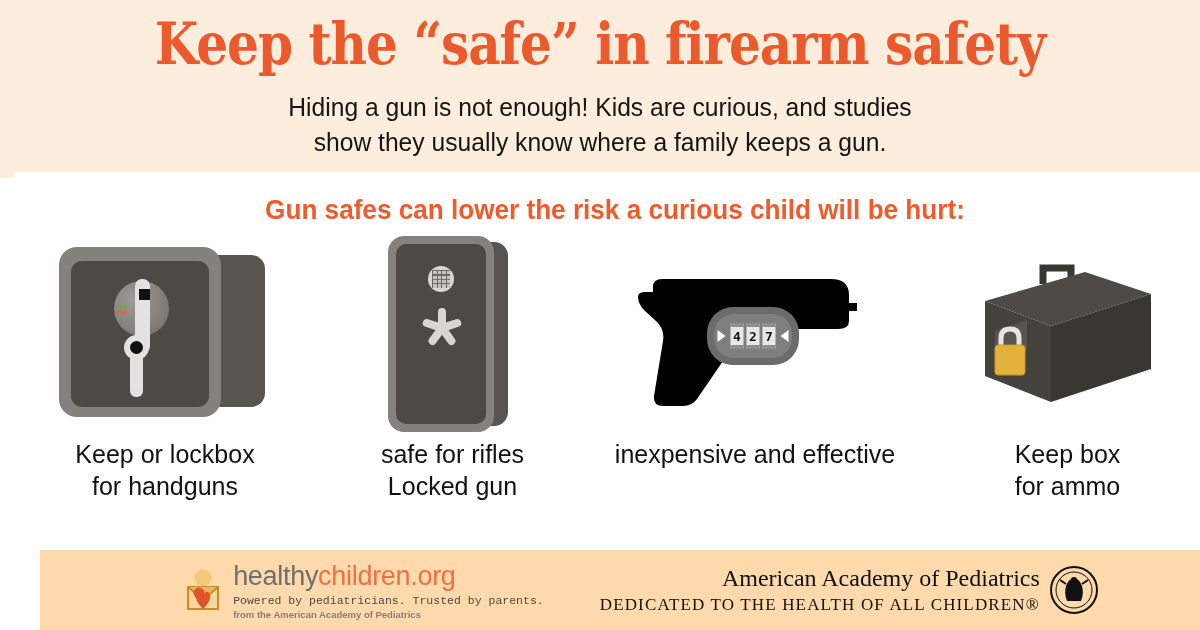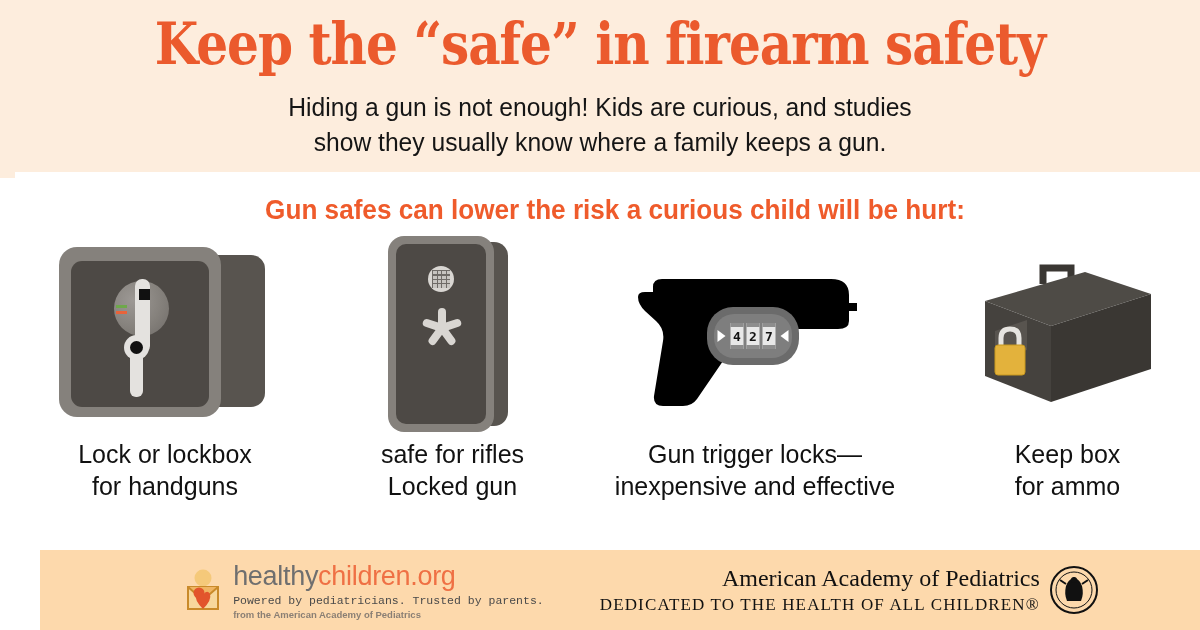--- a/index.html
+++ b/index.html
@@ -361,21 +361,21 @@
                   <div class="safe1-led-o"></div>
                 </div>
                 <div class="safe1-key"></div>
                 <div class="safe1-keyhole-out"></div>
                 <div class="safe1-keyhole-in"></div>
               </div>
             </div>
           </div>
         </div>
         <div class="card-label">
-          <span class="ln">Lock or lockbox</span>
+          <span class="ln">Keep or lockbox</span>
           <span class="ln">for handguns</span>
         </div>
       </div>
 
       <div class="card c2">
         <div class="card-art">
           <div class="safe2">
             <div class="safe2-side"></div>
             <div class="safe2-body">
               <div class="safe2-face">
@@ -413,21 +413,20 @@
                   <span class="digit">4</span>
                   <span class="digit">2</span>
                   <span class="digit">7</span>
                   <span class="arrow-r"></span>
                 </div>
               </div>
             </div>
           </div>
         </div>
         <div class="card-label">
-          <span class="ln">Gun trigger locks—</span>
           <span class="ln">inexpensive and effective</span>
         </div>
       </div>
 
       <div class="card c4">
         <div class="card-art">
           <div class="ammo">
             <svg width="190" height="160" viewBox="0 0 190 160">
 
               <path d="M70,30 L70,14 L98,14 L98,30" fill="none" stroke="#3a3733" stroke-width="7"></path>

